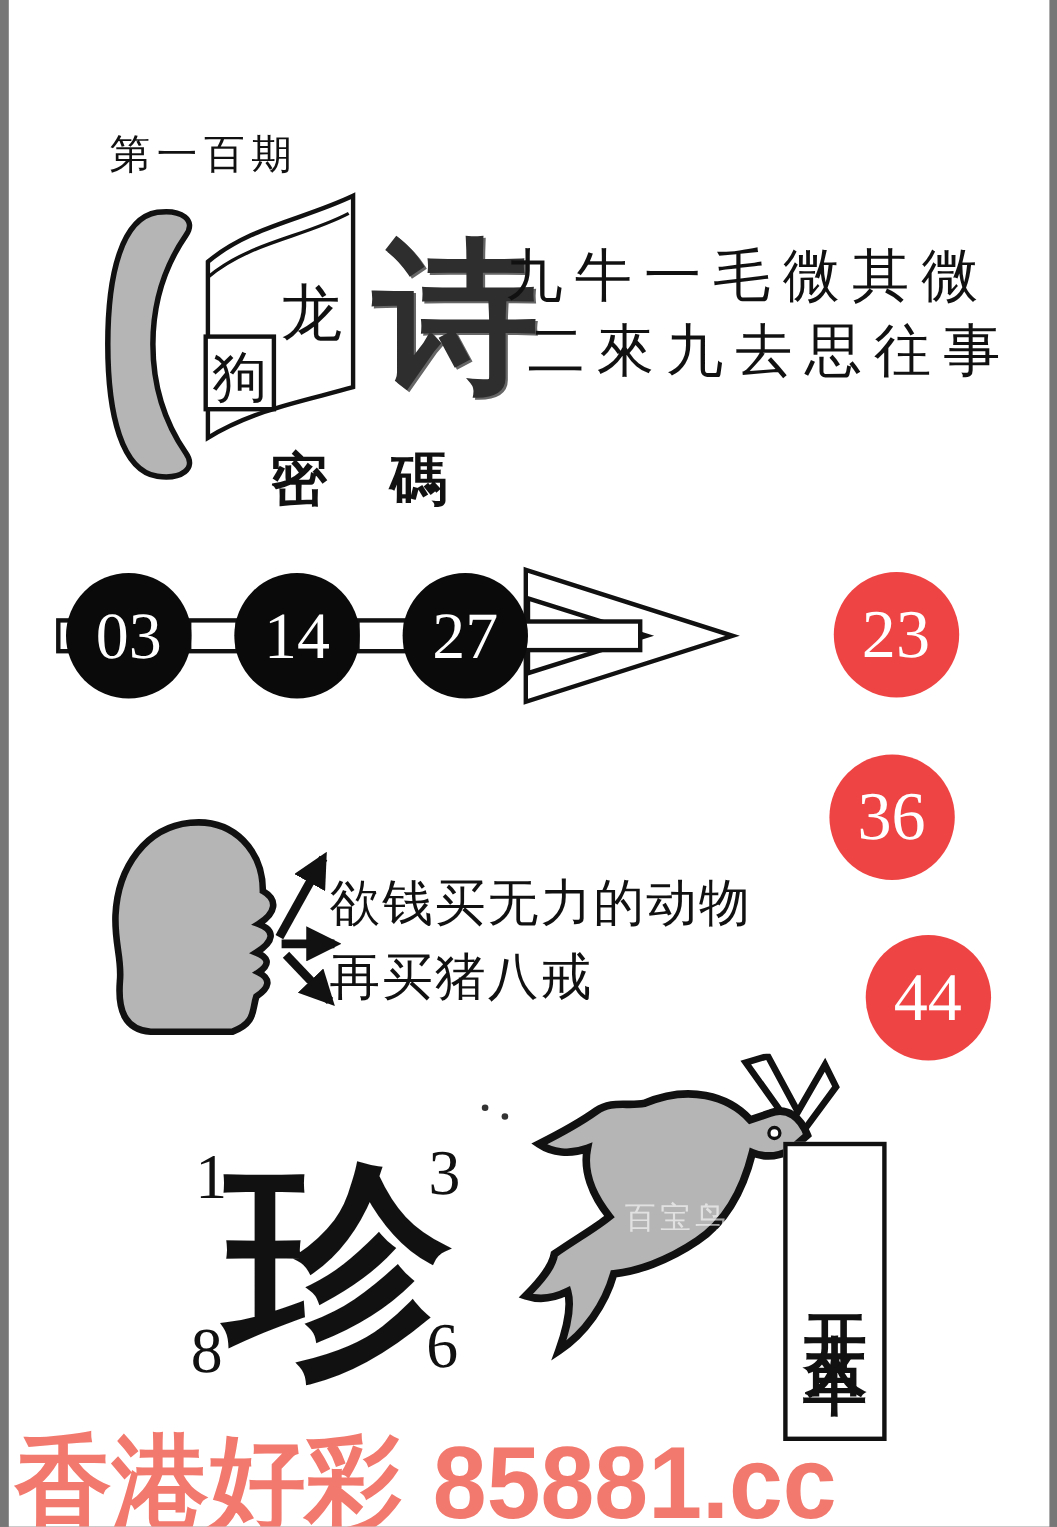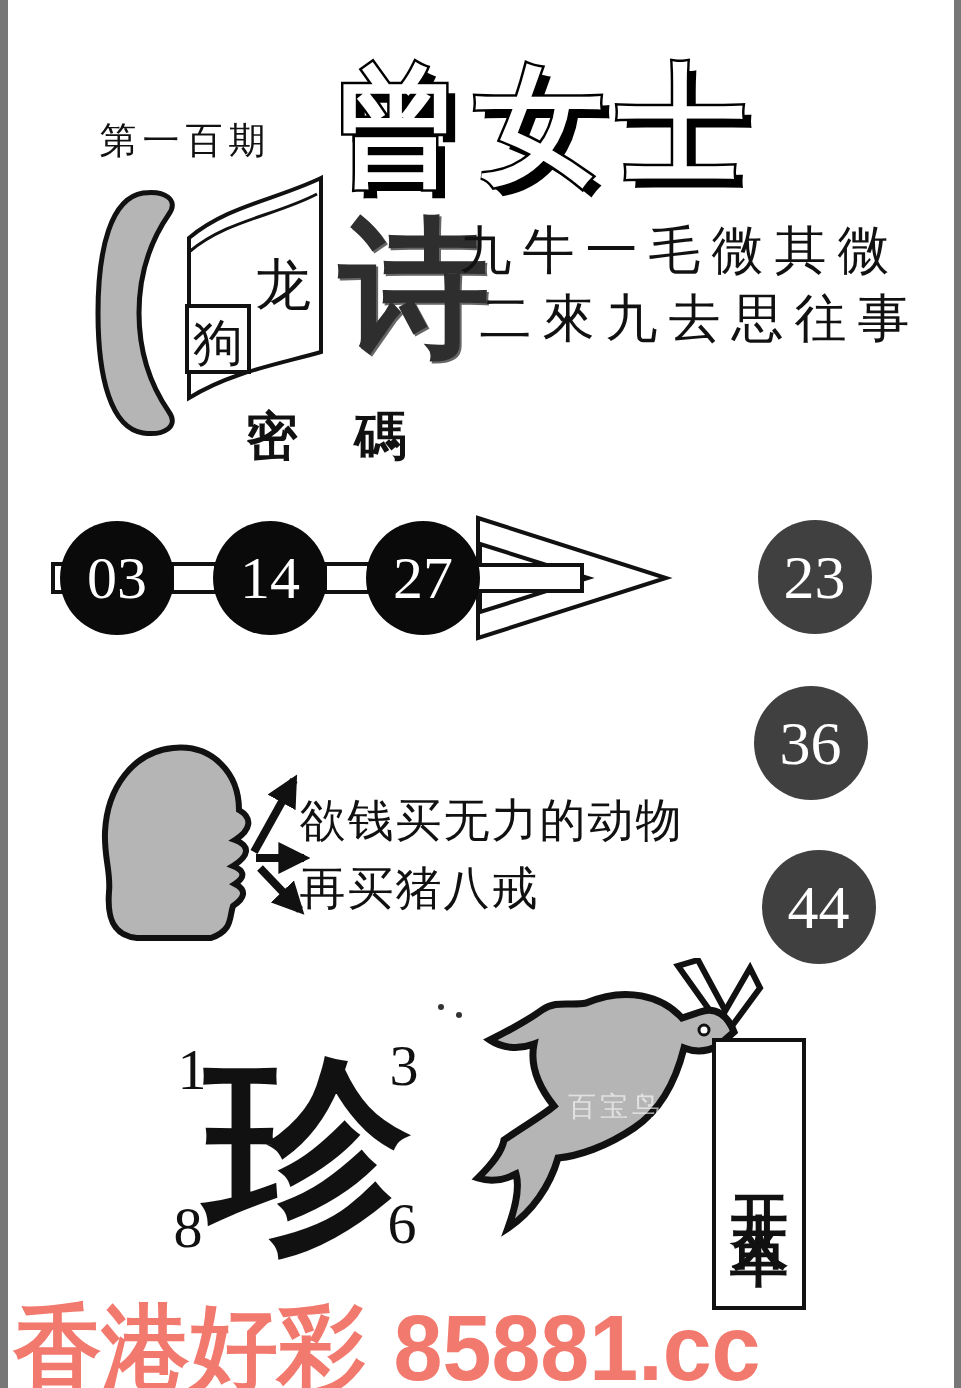--- a/index.html
+++ b/index.html
@@ -27,27 +27,27 @@
   .poem-1 { left:452px; top:216px; }
   .poem-2 { left:452px; top:284px;padding-left:20px; }
 
   
   .password { left:238px; top:402px; display:flex; align-items:center;gap:16px; }
   .pw-label { font-size:52px; font-weight:bold; letter-spacing:22px; }
   .pw-value { font-size:72px; margin-left:2px; letter-spacing:2px; }
 
   
   .ball {
-    width:114px; height:114px; border-radius:50%; background:#404040;
+    width:114px; height:114px; border-radius:50%; background:#ef4444;
     display:flex; align-items:center; justify-content:center;
     color:#fff; font-size:62px; font-family:"Liberation Serif", serif;
   }
   .ball-1 { left:750px; top:520px; }
   .ball-2 { left:746px; top:686px; }
-  .ball-3 { left:754px; top:850px; }
+  .ball-3 { left:779px; top:850px; }
 
   
   .speech { font-size:46px; letter-spacing:2px;margin-top:28px; }
   .speech-1 { left:292px; top:762px; }
   .speech-2 { left:292px; top:830px; }
 
   
   .corner { font-size:58px; }
   .corner-tl { left:170px; top:1036px; }
   .corner-tr { left:382px; top:1032px; }
@@ -76,21 +76,20 @@
   .footer .site { margin-left:28px; }
 
   svg text { font-family:"Liberation Serif", serif; }
 </style>
 </head>
 <body>
 
 <div class="sheet">
 
   <div class="abs issue">第一百期</div>
-  <div class="abs title">曾女士</div>
 
   <svg class="abs" style="left:85px; top:188px;" width="100" height="250" viewBox="0 0 100 250">
     <path d="M50,5 C18,10 5,60 5,125 C5,190 18,240 50,245 C72,248 86,238 76,224
              C56,195 46,160 46,125 C46,90 56,55 76,26 C86,12 72,2 50,5 Z" fill="#b5b5b5" stroke="#111" stroke-width="5"></path>
   </svg>
 
   <svg class="abs" style="left:175px; top:172px;" width="150" height="230" viewBox="0 0 150 230">
     <path d="M6,66 C44,34 92,28 138,6 L138,180 C96,192 48,200 6,226 Z" fill="#fff" stroke="#111" stroke-width="4"></path>
     <path d="M6,80 C44,48 92,44 134,22" fill="none" stroke="#111" stroke-width="3"></path>
     <text x="100" y="132" font-size="56" text-anchor="middle" fill="#111">龙</text>

